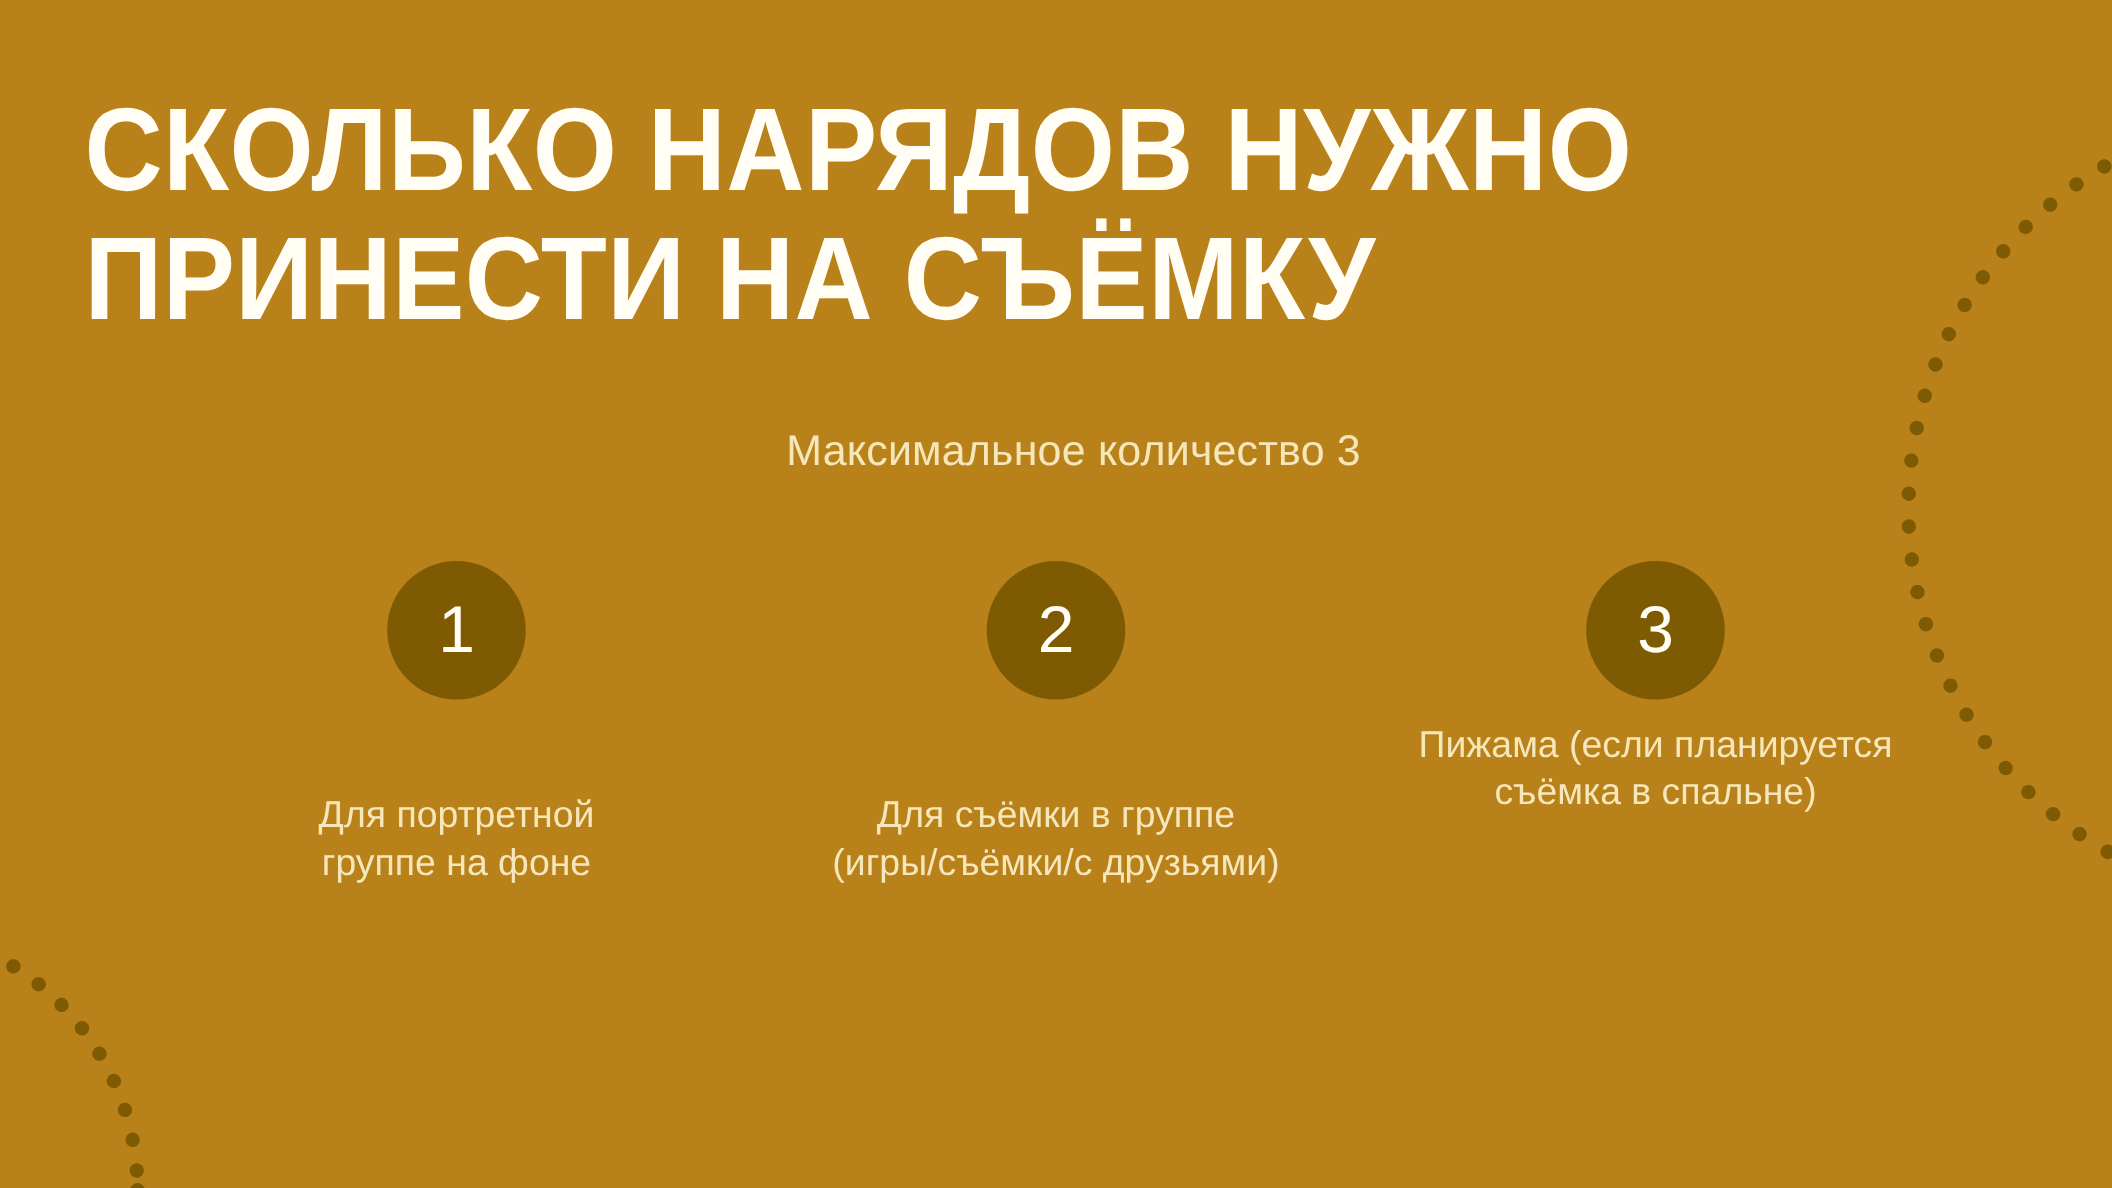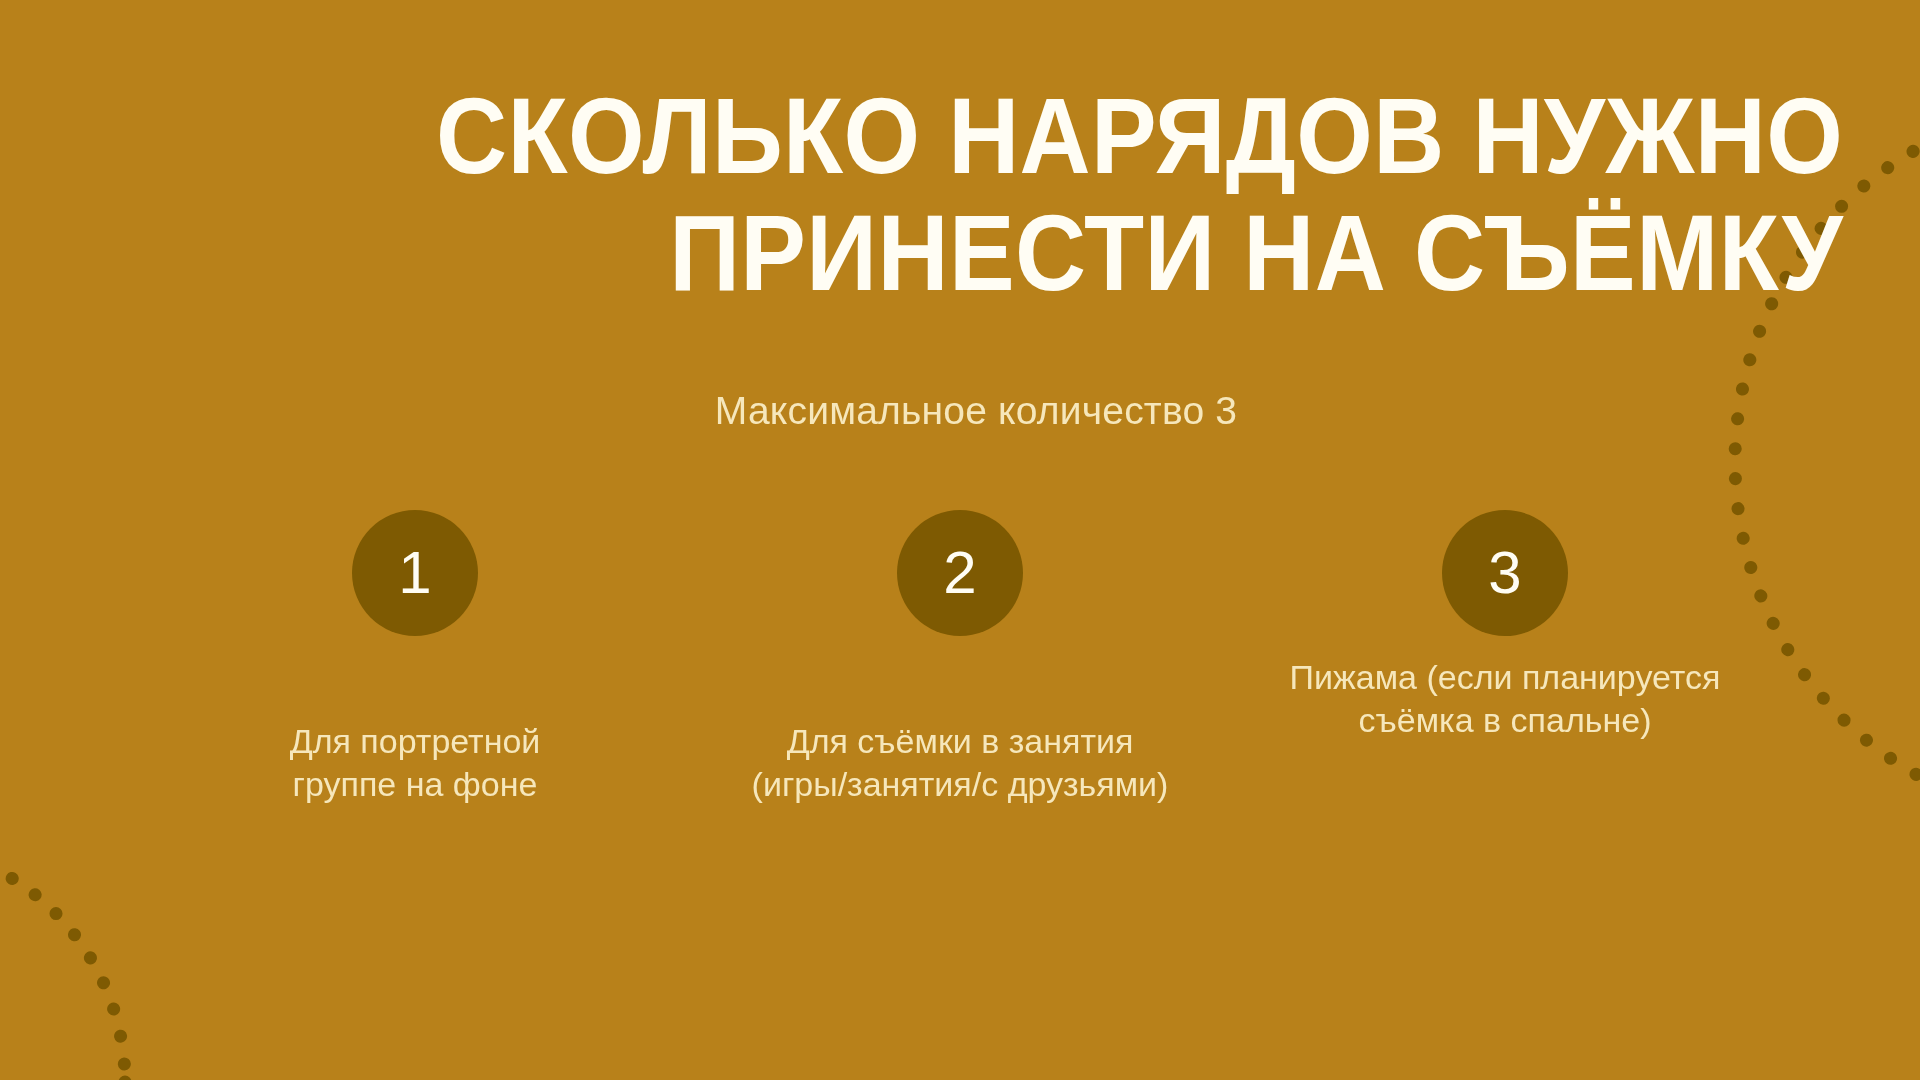--- a/index.html
+++ b/index.html
@@ -30,21 +30,21 @@
     width: 1920px;
     height: 1080px;
   }
 
   
   .title-wrap {
     position: absolute;
     left: 0;
     top: 78px;
     width: 1920px;
-    text-align: right;
+    text-align: left;
   }
   .title {
     display: block;
     color: #fffdf4;
     font-family: "Liberation Sans Narrow", "Liberation Sans", "DejaVu Sans Condensed", sans-serif;
     font-weight: 700;
     font-size: 107px;
     line-height: 1.09;
     letter-spacing: 0.4px;
     text-transform: uppercase;
@@ -133,21 +133,21 @@
 
   <div class="steps">
 
     <div class="step step-1">
       <div class="badge">1</div>
       <div class="caption">Для портретной группе на фоне</div>
     </div>
 
     <div class="step step-2">
       <div class="badge">2</div>
-      <div class="caption">Для съёмки в занятия (игры/занятия/с друзьями)</div>
+      <div class="caption">Для съёмки в группе (игры/съёмки/с друзьями)</div>
     </div>
 
     <div class="step step-3">
       <div class="badge">3</div>
       <div class="caption">Пижама (если планируется съёмка в спальне)</div>
     </div>
 
   </div>
 
 </div>

